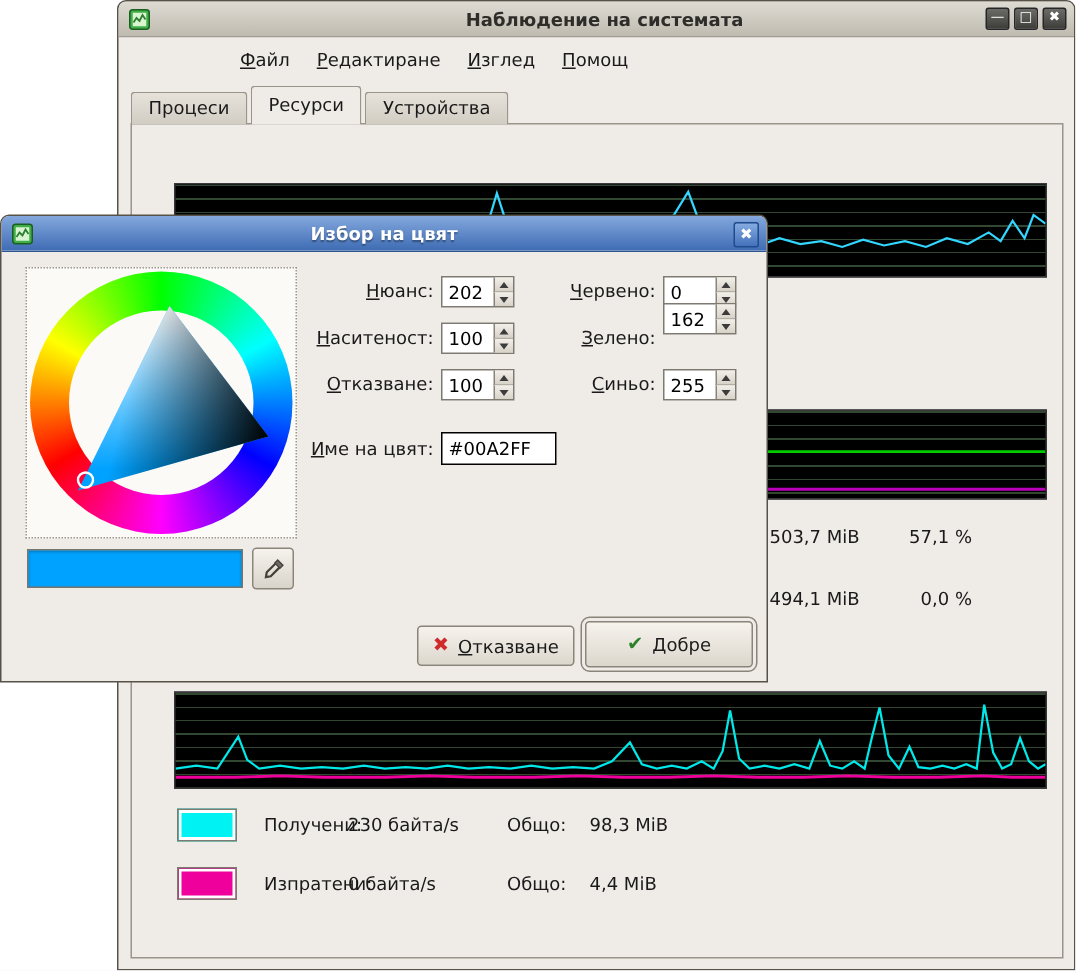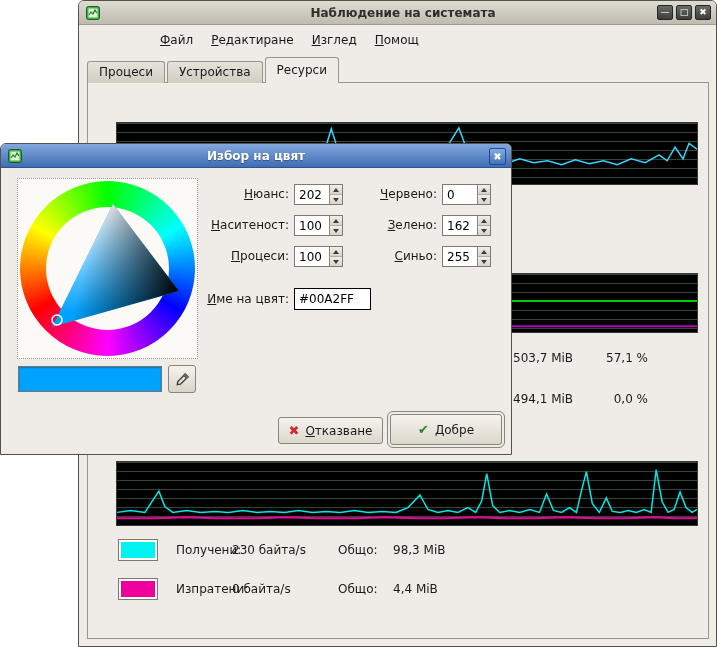--- a/index.html
+++ b/index.html
@@ -125,22 +125,22 @@
 
     <div class="menubar">
       <span class="menu-item mn">Файл</span>
       <span class="menu-item mn">Редактиране</span>
       <span class="menu-item mn">Изглед</span>
       <span class="menu-item mn">Помощ</span>
     </div>
 
     <div class="tabs">
       <span class="tab">Процеси</span>
+      <span class="tab active">Ресурси</span>
       <span class="tab">Устройства</span>
-      <span class="tab active">Ресурси</span>
     </div>
 
     <div class="notebook"></div>
 
 
     <div class="chart" style="left:37px; top:121px; width:582px; height:63px;">
       <svg viewBox="0 0 582 63" preserveAspectRatio="none">
         <polyline fill="none" stroke-width="1.5" points="0,41 14,39 28,42 42,38 56,43 70,37 84,41 98,39 112,42 126,37 140,41 154,39 168,43 182,36 196,40 206,37 215,6 224,35 238,39 252,43 266,37 280,41 294,38 308,42 322,37 334,20 343,5 352,30 362,41 376,38 390,42 404,37 418,41 432,39 446,43 460,38 474,42 488,39 502,43 516,37 530,41 544,33 552,39 560,25 568,37 574,21 582,27" style="stroke: rgb(51, 214, 255);"></polyline>
       </svg>
     </div>
@@ -225,21 +225,21 @@
     <div class="preview" style="background: rgb(0, 162, 255);"></div>
     <div class="tool-btn">
       <svg viewBox="0 0 16 16">
         <path d="M10.5 2.2 L13.8 5.5 L11.9 7.4 L8.6 4.1 Z" fill="#6f6b63" stroke="#44413b" stroke-width="0.8"></path>
         <path d="M9 4.5 L3.6 9.9 L3.1 12.9 L6.1 12.4 L11.5 7" fill="none" stroke="#44413b" stroke-width="1.4"></path>
       </svg>
     </div>
 
     <div class="fld-label col1 mn" style="top:43px;">Нюанс:</div>
     <div class="fld-label col1 mn" style="top:74px;">Наситеност:</div>
-    <div class="fld-label col1 mn" style="top:105px;">Процеси:</div>
+    <div class="fld-label col1 mn" style="top:105px;">Отказване:</div>
 
     <div class="spin" style="left:293px; top:40px;">
       <input value="202" style="">
       <span class="spin-btn up">
           <span class="tri-up"></span>
         </span>
       <span class="spin-btn down">
           <span class="tri-down"></span>
         </span>
     </div>
@@ -268,21 +268,21 @@
 
     <div class="spin" style="left:441px; top:40px;">
       <input value="0" style="">
       <span class="spin-btn up">
           <span class="tri-up"></span>
         </span>
       <span class="spin-btn down">
           <span class="tri-down"></span>
         </span>
     </div>
-    <div class="spin" style="left:441px; top:71px;">
+    <div class="spin" style="left:441px; top:58px;">
       <input value="162" style="">
       <span class="spin-btn up">
           <span class="tri-up"></span>
         </span>
       <span class="spin-btn down">
           <span class="tri-down"></span>
         </span>
     </div>
     <div class="spin" style="left:441px; top:102px;">
       <input value="255" style="">

